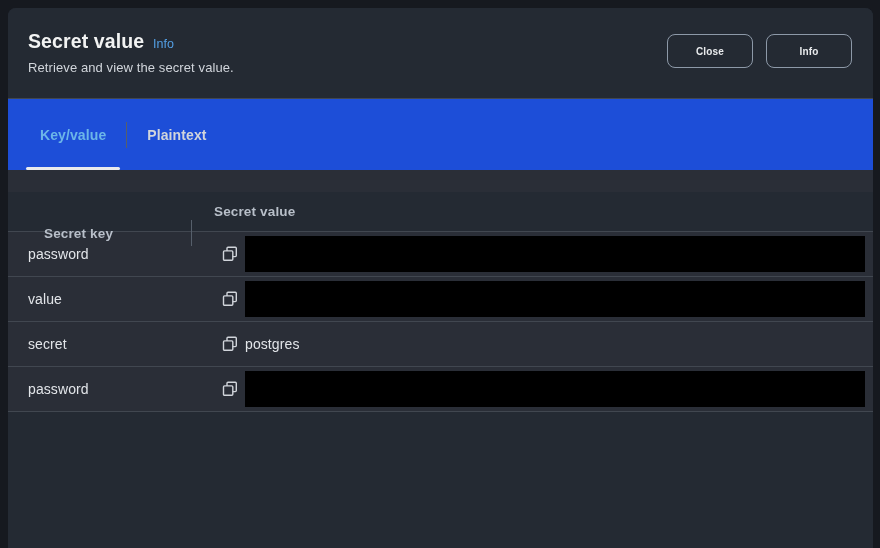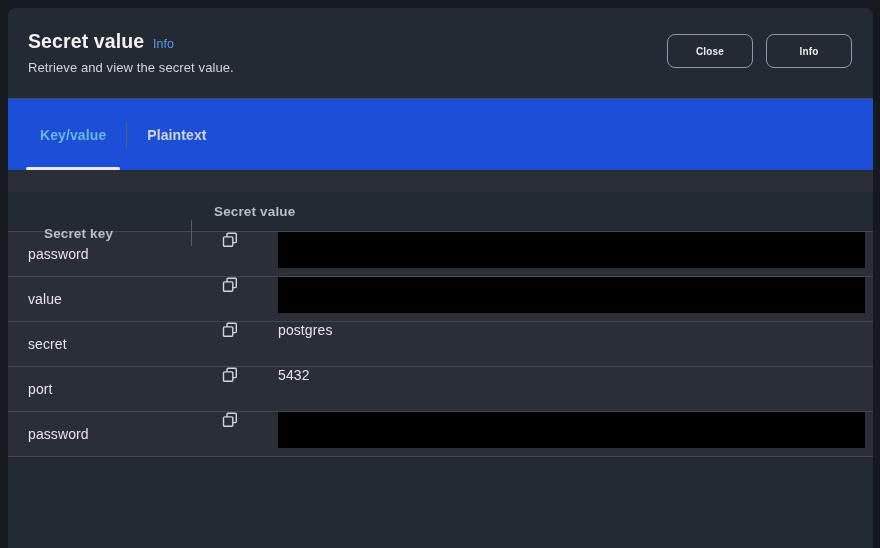--- a/index.html
+++ b/index.html
@@ -188,23 +188,23 @@
     padding-left: 20px;
     font-size: 14px;
     color: #e2e5e9;
     letter-spacing: 0.1px;
     white-space: nowrap;
   }
 
   .cell-value {
     flex: 1;
     display: flex;
+    align-items: center;
     height: 100%;
     padding-right: 8px;
-    gap: 33px;
   }
 
   .copy-icon {
     flex: none;
     width: 16px;
     height: 16px;
     margin-left: 26px;
     margin-right: 7px;
     cursor: pointer;
     display: block;
@@ -286,30 +286,20 @@
       <div class="cell-key">secret</div>
       <div class="cell-value">
         <svg class="copy-icon" viewBox="0 0 16 16">
           <rect x="5.0" y="1.3" width="9.3" height="9.3" rx="1" fill="none" stroke="#d1d5db" stroke-width="1.4"></rect>
           <rect x="1.5" y="4.9" width="9.3" height="9.3" rx="1" fill="#2a2e37" stroke="#d1d5db" stroke-width="1.4"></rect>
         </svg>
         <span class="value-text">postgres</span>
       </div>
     </div>
 
-    <div class="row">
-      <div class="cell-key">port</div>
-      <div class="cell-value">
-        <svg class="copy-icon" viewBox="0 0 16 16">
-          <rect x="5.0" y="1.3" width="9.3" height="9.3" rx="1" fill="none" stroke="#d1d5db" stroke-width="1.4"></rect>
-          <rect x="1.5" y="4.9" width="9.3" height="9.3" rx="1" fill="#2a2e37" stroke="#d1d5db" stroke-width="1.4"></rect>
-        </svg>
-        <span class="value-text">5432</span>
-      </div>
-    </div>
 
 
     <div class="row">
       <div class="cell-key">password</div>
       <div class="cell-value">
         <svg class="copy-icon" viewBox="0 0 16 16">
           <rect x="5.0" y="1.3" width="9.3" height="9.3" rx="1" fill="none" stroke="#d1d5db" stroke-width="1.4"></rect>
           <rect x="1.5" y="4.9" width="9.3" height="9.3" rx="1" fill="#2a2e37" stroke="#d1d5db" stroke-width="1.4"></rect>
         </svg>
         <div class="redacted"></div>

